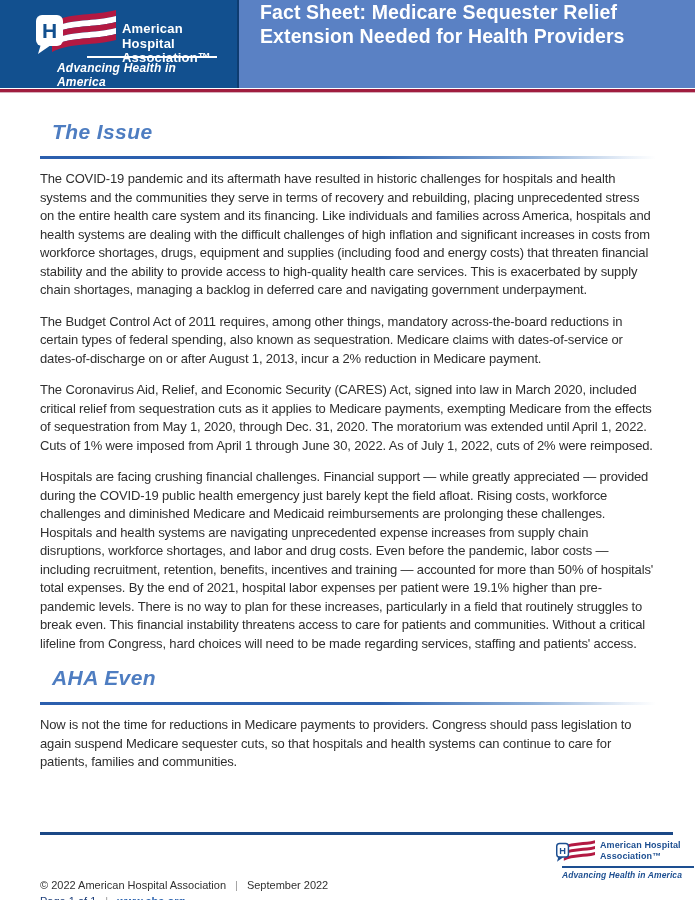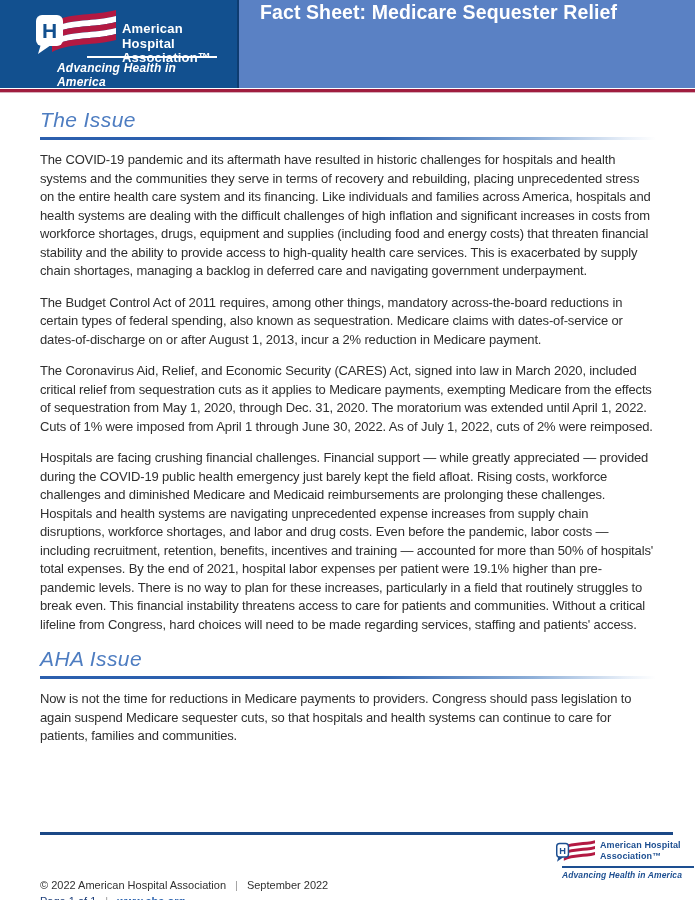--- a/index.html
+++ b/index.html
@@ -38,21 +38,21 @@
     letter-spacing:0.2px;
   }
   .red-rule {
     position:absolute; left:0; top:89px; width:695px; height:3px;
     background:#a01d3f; border-bottom:1px solid #d8afbc;
   }
 
   
   .main { position:absolute; left:40px; top:108px; width:616px; }
   .section-heading {
-    margin:0; font-size:21px; font-weight:400; font-style:italic;
+    margin:12px; font-size:21px; font-weight:700; font-style:italic;
     color:#4e7dc1; letter-spacing:0.4px;
   }
   .section-rule {
     height:3px; margin-top:5px; margin-bottom:11px;
     background:linear-gradient(to right,
       #2b5fae 0%, #2e62ae 55%, #8fb0d9 80%, #e8eff8 95%, #ffffff 100%);
   }
   .section-body p {
     margin:0 0 13px 0; color:#2f2f2f;
     font-size:13px; line-height:18.5px; letter-spacing:-0.15px;
@@ -106,39 +106,40 @@
     <div class="logo-name">
       <div>American Hospital</div>
       <div>Association™</div>
     </div>
     <div class="logo-divider"></div>
     <div class="logo-tagline">Advancing Health in America</div>
   </div>
 
   <div class="header-right">
     <div class="header-title-line">Fact Sheet: Medicare Sequester Relief</div>
+    <div class="header-title-line">Extension Needed for Health Providers</div>
   </div>
 
   <div class="red-rule"></div>
 
   <div class="main">
 
     <div class="section-block">
       <h2 class="section-heading">The Issue</h2>
       <div class="section-rule"></div>
       <div class="section-body">
         <p>The COVID-19 pandemic and its aftermath have resulted in historic challenges for hospitals and health systems and the communities they serve in terms of recovery and rebuilding, placing unprecedented stress on the entire health care system and its financing. Like individuals and families across America, hospitals and health systems are dealing with the difficult challenges of high inflation and significant increases in costs from workforce shortages, drugs, equipment and supplies (including food and energy costs) that threaten financial stability and the ability to provide access to high-quality health care services. This is exacerbated by supply chain shortages, managing a backlog in deferred care and navigating government underpayment.</p>
         <p>The Budget Control Act of 2011 requires, among other things, mandatory across-the-board reductions in certain types of federal spending, also known as sequestration. Medicare claims with dates-of-service or dates-of-discharge on or after August 1, 2013, incur a 2% reduction in Medicare payment.</p>
         <p>The Coronavirus Aid, Relief, and Economic Security (CARES) Act, signed into law in March 2020, included critical relief from sequestration cuts as it applies to Medicare payments, exempting Medicare from the effects of sequestration from May 1, 2020, through Dec. 31, 2020. The moratorium was extended until April 1, 2022. Cuts of 1% were imposed from April 1 through June 30, 2022. As of July 1, 2022, cuts of 2% were reimposed.</p>
         <p>Hospitals are facing crushing financial challenges. Financial support — while greatly appreciated — provided during the COVID-19 public health emergency just barely kept the field afloat. Rising costs, workforce challenges and diminished Medicare and Medicaid reimbursements are prolonging these challenges. Hospitals and health systems are navigating unprecedented expense increases from supply chain disruptions, workforce shortages, and labor and drug costs. Even before the pandemic, labor costs — including recruitment, retention, benefits, incentives and training — accounted for more than 50% of hospitals' total expenses. By the end of 2021, hospital labor expenses per patient were 19.1% higher than pre-pandemic levels. There is no way to plan for these increases, particularly in a field that routinely struggles to break even. This financial instability threatens access to care for patients and communities. Without a critical lifeline from Congress, hard choices will need to be made regarding services, staffing and patients' access.</p>
       </div>
     </div>
 
     <div class="section-block">
-      <h2 class="section-heading">AHA Issue</h2>
+      <h2 class="section-heading">AHA Even</h2>
       <div class="section-rule"></div>
       <div class="section-body">
         <p>Now is not the time for reductions in Medicare payments to providers. Congress should pass legislation to again suspend Medicare sequester cuts, so that hospitals and health systems can continue to care for patients, families and communities.</p>
       </div>
     </div>
 
   </div>
 
   <div class="footer-rule"></div>
 

